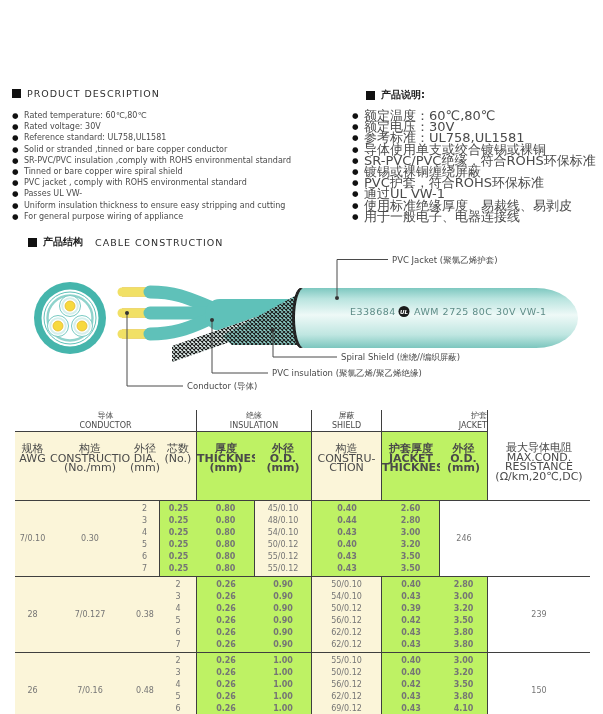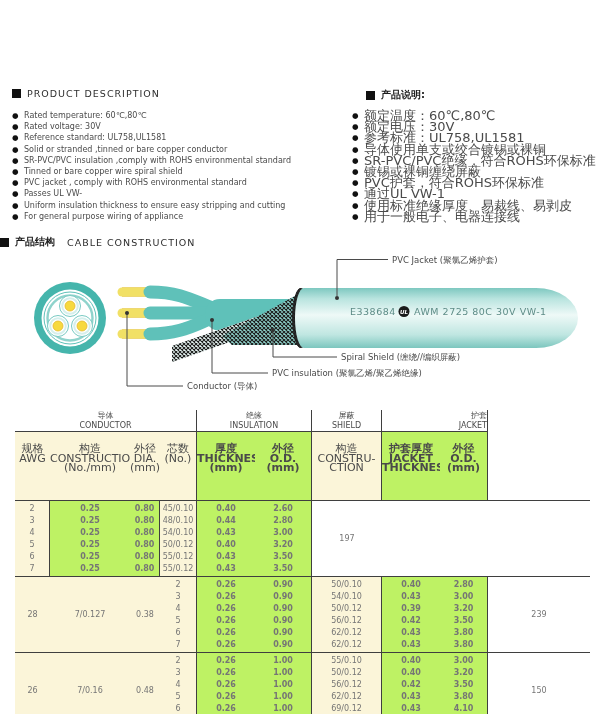--- a/index.html
+++ b/index.html
@@ -127,21 +127,21 @@
       <li>
         <span class="dot">●</span>
         <span class="bt">使用标准绝缘厚度、易裁线、易剥皮</span>
       </li>
       <li>
         <span class="dot">●</span>
         <span class="bt">用于一般电子、电器连接线</span>
       </li>
     </ul>
 
-  <div class="sec-head" style="left:0;top:235px;">
+  <div class="sec-head" style="left:28px;top:235px;">
     <span class="sq"></span>
     <span class="head-zh">产品结构</span>
     <span class="head-en" style="margin-left:6px;">CABLE CONSTRUCTION</span>
   </div>
 
   <svg class="cons-svg" width="603" height="158" viewBox="0 0 603 158">
     <defs>
       <pattern id="hatch" width="4" height="4" patternUnits="userSpaceOnUse">
         <path d="M0,4 L4,0 M0,0 L4,4" stroke="#1c1c1c" stroke-width="1.1" fill="none"></path>
       </pattern>
@@ -269,31 +269,37 @@
 (mm)</div>
       <div class="cell bt2 c-cream dv">构造
 CONSTRU-
 CTION</div>
       <div class="cell bt2 c-blue">护套厚度
 JACKET
 THICKNESS(mm)</div>
       <div class="cell bt2 c-blue dv">外径
 O.D.
 (mm)</div>
+      <div class="cell c-white">最大导体电阻
+MAX.COND.
+RESISTANCE
+(Ω/km,20℃,DC)</div>
     </div>
 
     <div id="table-body">
         <div class="band grp">
+          <div class="cell c-cream vcell">7/0.10</div>
+          <div class="cell c-cream vcell">0.30</div>
           <div class="cell c-cream dv stack"><div>2</div><div>3</div><div>4</div><div>5</div><div>6</div><div>7</div></div>
           <div class="cell c-blue stack"><div>0.25</div><div>0.25</div><div>0.25</div><div>0.25</div><div>0.25</div><div>0.25</div></div>
           <div class="cell c-blue dv stack"><div>0.80</div><div>0.80</div><div>0.80</div><div>0.80</div><div>0.80</div><div>0.80</div></div>
           <div class="cell c-cream dv stack"><div>45/0.10</div><div>48/0.10</div><div>54/0.10</div><div>50/0.12</div><div>55/0.12</div><div>55/0.12</div></div>
           <div class="cell c-blue stack"><div>0.40</div><div>0.44</div><div>0.43</div><div>0.40</div><div>0.43</div><div>0.43</div></div>
           <div class="cell c-blue dv stack"><div>2.60</div><div>2.80</div><div>3.00</div><div>3.20</div><div>3.50</div><div>3.50</div></div>
-          <div class="cell c-white vcell">197</div>
+          <div class="cell c-white vcell">246</div>
         </div>
         <div class="band grp">
           <div class="cell c-cream vcell">28</div>
           <div class="cell c-cream vcell">7/0.127</div>
           <div class="cell c-cream vcell">0.38</div>
           <div class="cell c-cream dv stack"><div>2</div><div>3</div><div>4</div><div>5</div><div>6</div><div>7</div></div>
           <div class="cell c-blue stack"><div>0.26</div><div>0.26</div><div>0.26</div><div>0.26</div><div>0.26</div><div>0.26</div></div>
           <div class="cell c-blue dv stack"><div>0.90</div><div>0.90</div><div>0.90</div><div>0.90</div><div>0.90</div><div>0.90</div></div>
           <div class="cell c-cream dv stack"><div>50/0.10</div><div>54/0.10</div><div>50/0.12</div><div>56/0.12</div><div>62/0.12</div><div>62/0.12</div></div>
           <div class="cell c-blue stack"><div>0.40</div><div>0.43</div><div>0.39</div><div>0.42</div><div>0.43</div><div>0.43</div></div>

